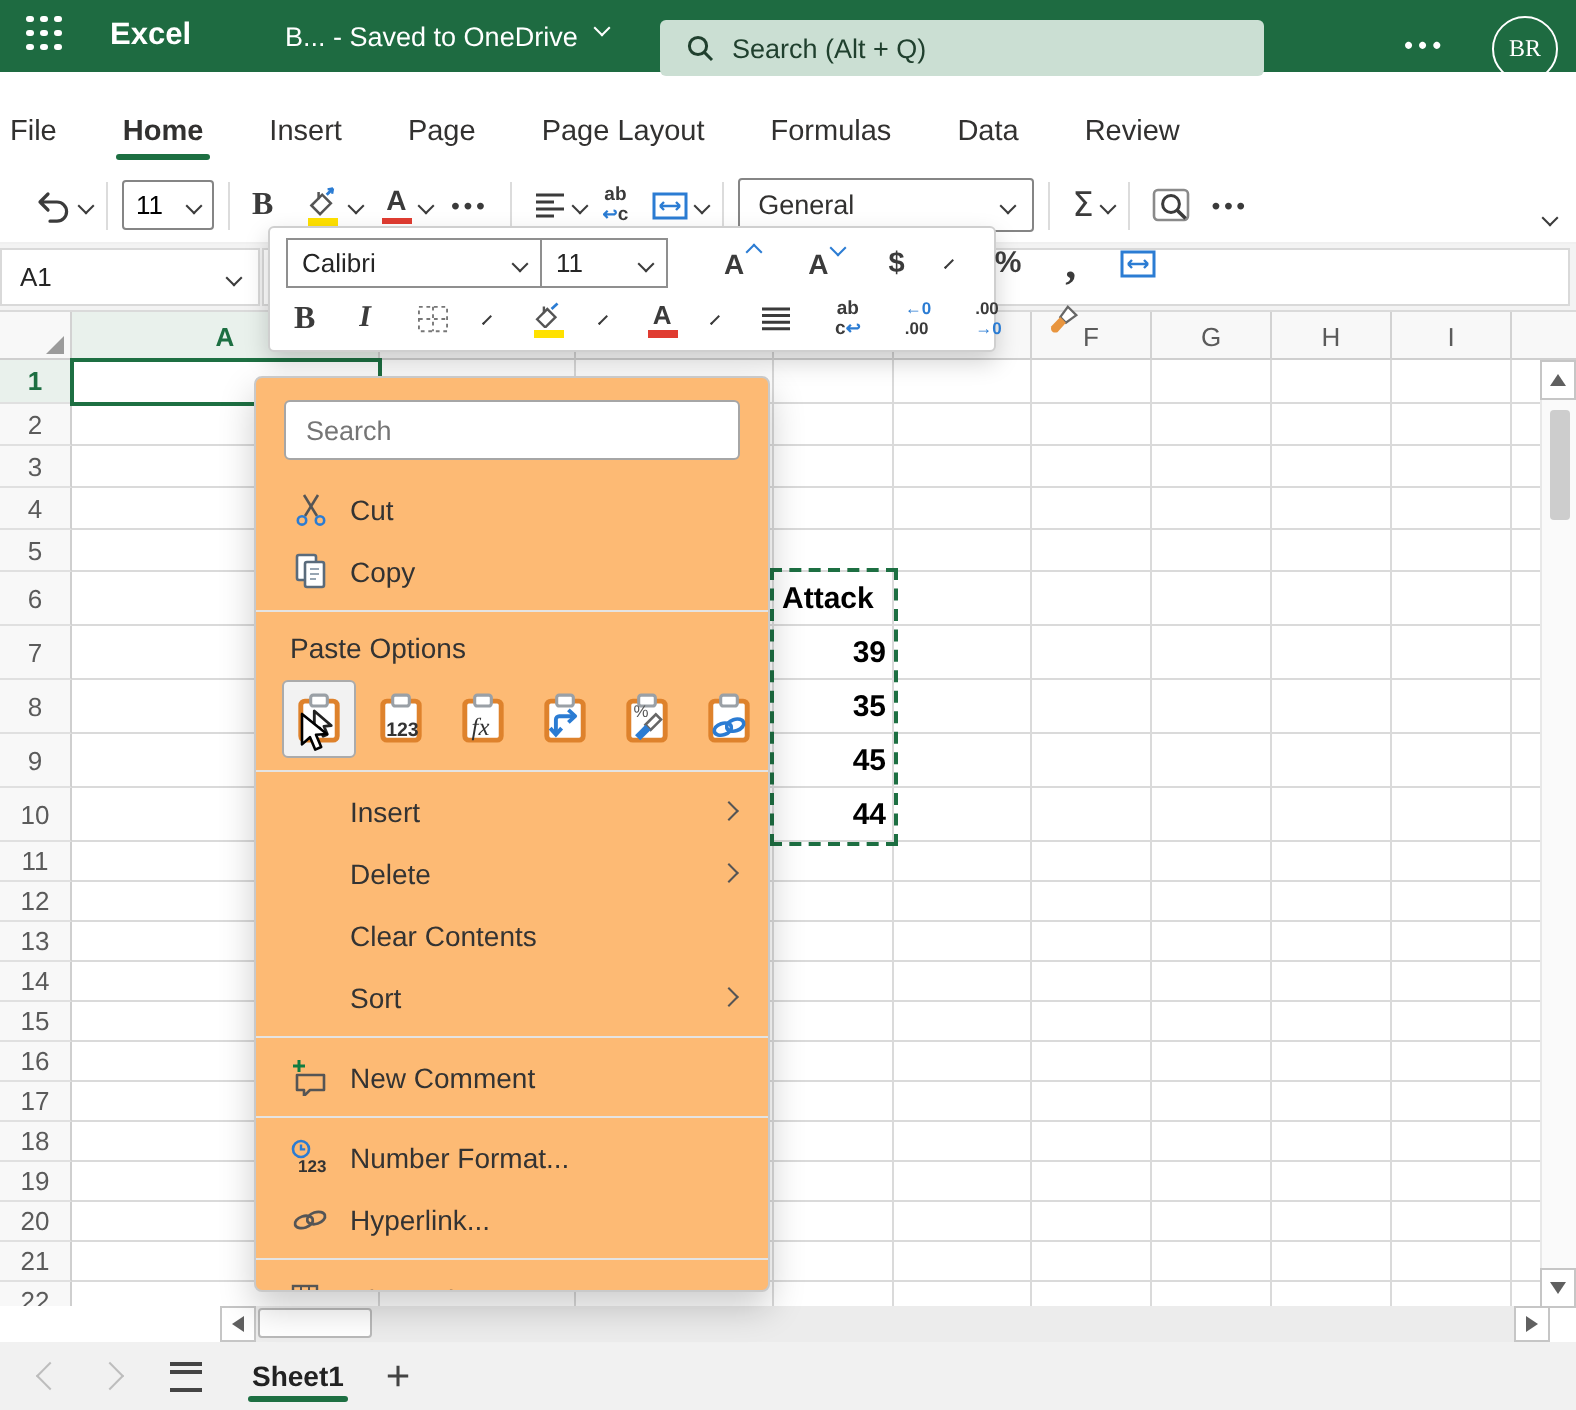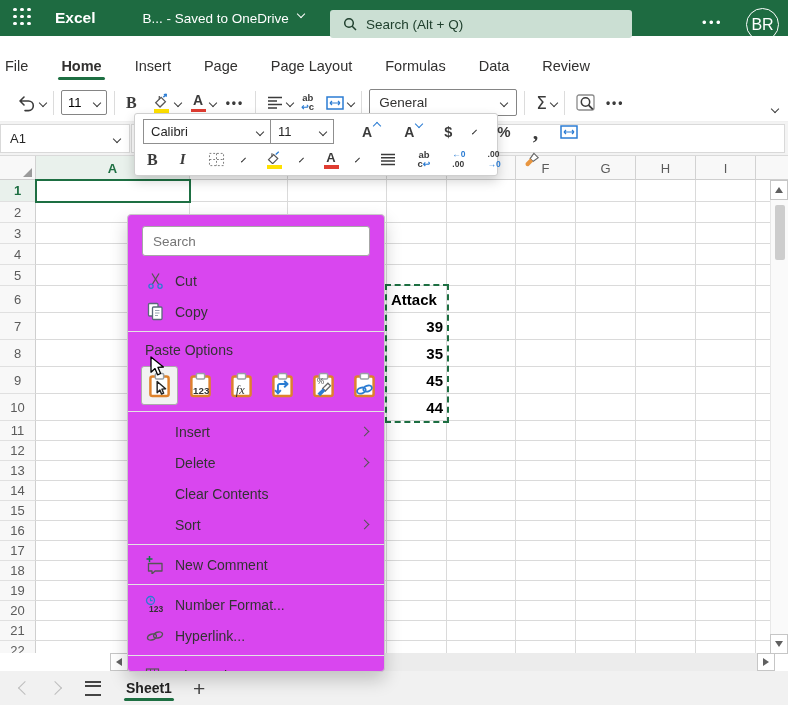--- a/index.html
+++ b/index.html
@@ -21,21 +21,21 @@
   .waffle { margin-left:13px; display:grid; grid-template-columns:repeat(3,7px);
     grid-template-rows:repeat(3,7px); cursor:pointer; }
   .waffle i { width:3.5px; height:3.5px; background:#fff; border-radius:50%; }
   .appname { font-weight:700; font-size:15.5px; margin-left:21px; }
   .doctitle { font-size:13.5px; margin-left:47px; display:flex; gap:9px; cursor:pointer; }
   .searchpill { position:absolute; left:330px; top:10px; width:302px; height:28px; background:#CBDFD3;
     border-radius:3px; display:flex; align-items:center; gap:9px; padding-left:13px;
     box-sizing:border-box; color:#20402E; font-size:13.5px; cursor:text; }
   .topdots { position:absolute; left:702px; top:15px; font-size:13px; letter-spacing:2.5px; cursor:pointer; }
   .avatar { position:absolute; left:746px; top:8px; width:31px; height:31px; border:1.6px solid #fff;
-    border-radius:50%; display:flex; align-items:center; justify-content:center; font-size:16px; cursor:pointer; }
+    border-radius:50%; display:flex; align-items:center; justify-content:center; font-size:12px; cursor:pointer;font-family:Liberation Serif, serif; }
 
   
   #tabsrow { position:absolute; left:0; top:48px; width:788px; height:36px; background:#fff; z-index:29; }
   #tabs { display:flex; align-items:center; height:100%; padding-left:5px; }
   .rtab { font-size:14.5px; color:#323130; margin-right:33px; position:relative; height:100%;
     display:flex; align-items:center; cursor:pointer; white-space:nowrap; }
   .rtab.active { font-weight:700; }
   .rtab.active::after { content:""; position:absolute; left:-3px; right:-3px; bottom:4px; height:3px;
     background:#1D6F42; border-radius:2px; }
   #tabmorechev { position:absolute; left:604px; top:63px; }
@@ -152,21 +152,21 @@
   .pct { font-size:15px; font-weight:600; }
   .comma { font-size:22px; font-weight:700; line-height:.4; padding-top:2px; font-family:"Liberation Serif", serif; }
   .ital { font-size:15px; font-style:italic; font-family:"Liberation Serif", serif; font-weight:600; }
   .dec { display:flex; flex-direction:column; font-size:8.5px; line-height:1.15; color:#3b3b3b;
     font-weight:700; align-items:flex-start; cursor:pointer; }
   .wrapic { display:flex; flex-direction:column; font-size:9.5px; line-height:1; font-weight:700;
     color:#3b3b3b; cursor:pointer; }
   .wrapic .arr { color:#2b7cd3; font-size:9px; }
 
   
-  #ctxmenu { position:absolute; left:127px; top:214px; width:258px; height:458px; background:#d946ef;
+  #ctxmenu { position:absolute; left:127px; top:188px; width:258px; height:458px; background:#fdba74;
     border:1px solid #c9c9c9; border-radius:4px; box-shadow:0 8px 18px rgba(0,0,0,.2); z-index:50;
     box-sizing:border-box; padding-top:11px; overflow:hidden; }
   .msearch { margin:0 14px 9px; height:30px; border:1px solid #a6a6a6; border-radius:3px;
     display:flex; align-items:center; box-sizing:border-box; background:#fff; }
   .msearch input { border:none; outline:none; width:100%; font-size:13.5px; padding:0 10px; color:#333;
     font-family:"Liberation Sans", sans-serif; background:transparent; }
   .mitem { height:31px; display:flex; align-items:center; padding:0 16px; font-size:14px; color:#333;
     cursor:pointer; }
   .mitem .ic { width:22px; height:20px; margin-right:9px; display:flex; align-items:center;
     justify-content:center; flex:none; }

